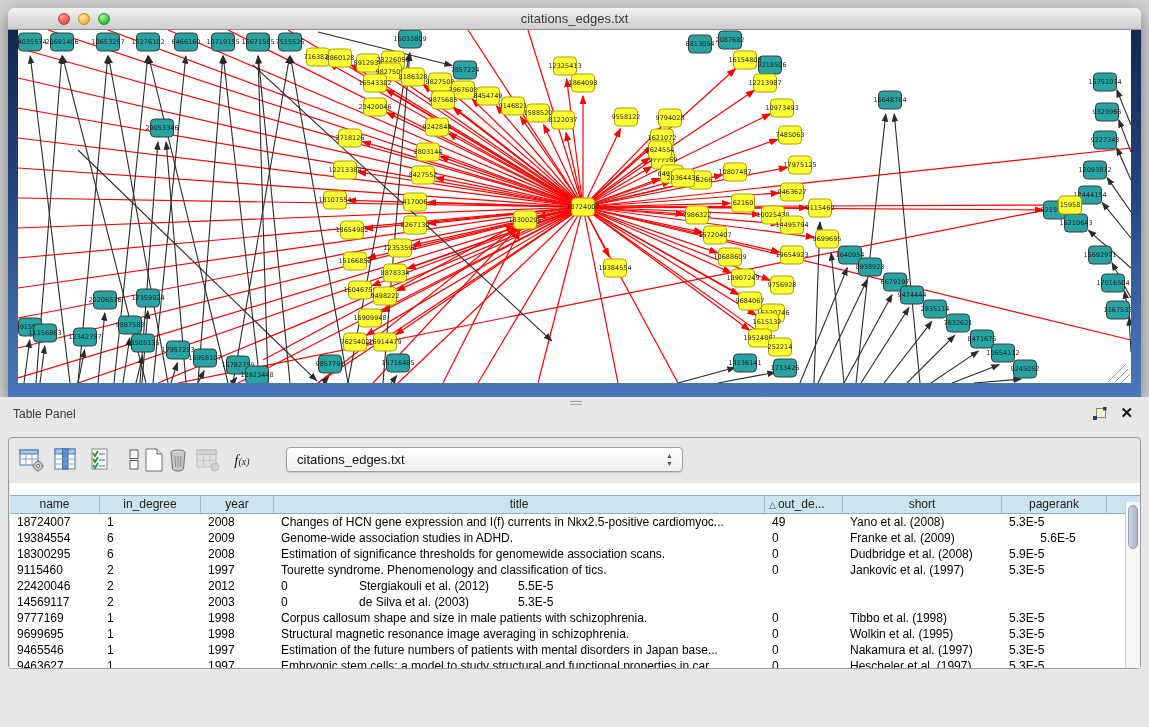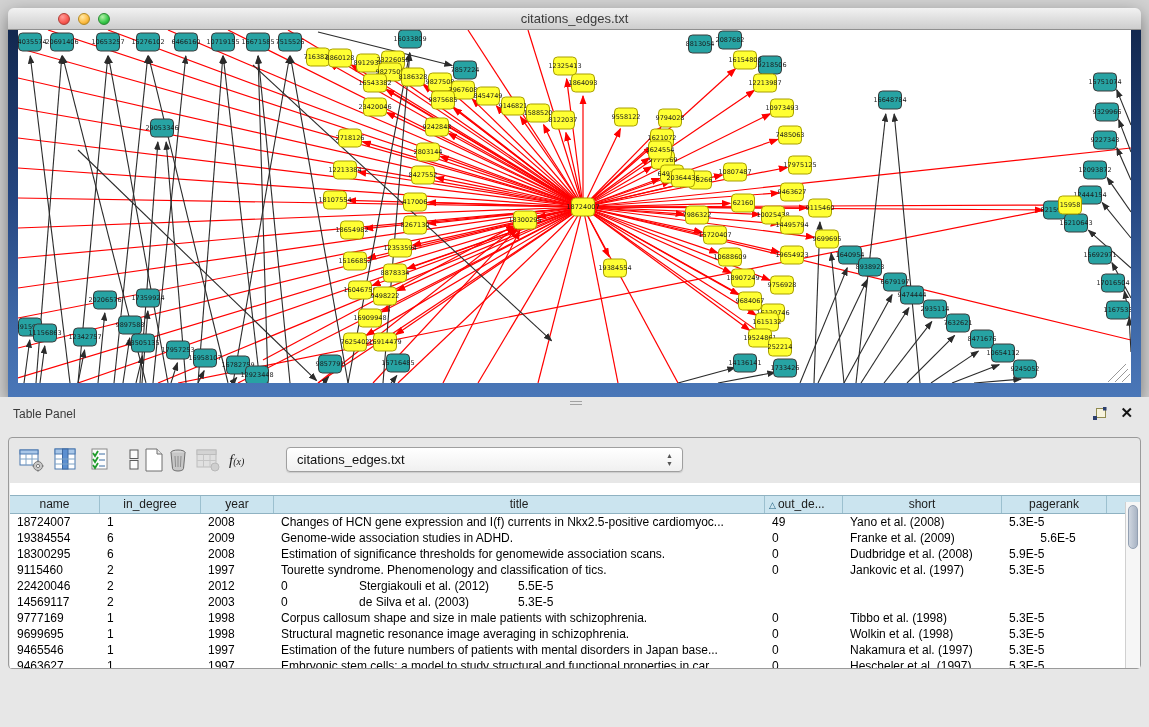--- a/index.html
+++ b/index.html
@@ -29,21 +29,21 @@
   .panel-grip { position:absolute; left:570px; top:2px; width:12px; height:6px; opacity:.55; }
   .panel-grip span { display:block; height:1px; background:#6b6b6b; margin-top:2px; }
   .panel-titlebar { position:absolute; left:0; top:6px; width:100%; height:24px; }
   .panel-title { position:absolute; left:13px; top:4px; font-size:12px; color:#3a3a3a; }
   .panel-float { position:absolute; right:42px; top:4px; width:15px; height:15px; cursor:pointer; }
   .panel-close { position:absolute; right:16px; top:1px; font-size:15px; font-weight:bold; color:#141414; cursor:pointer; }
 
   .panel-card { position:absolute; left:8px; top:40px; width:1133px; height:232px;
     border:1px solid #9a9a9a; border-radius:4px; background:#e7e7e7; }
   .toolbar { position:absolute; left:0; top:0; width:100%; height:44px; }
-  .tb-icon { position:absolute; top:9px; width:26px; height:26px; cursor:pointer; }
+  .tb-icon { position:absolute; top:9px; width:26px; height:26px; cursor:pointer;text-align:center; }
   .tb-icon.disabled { cursor:default; opacity:.55; }
   .fx { font-family:"Liberation Serif", serif; font-style:italic; font-size:15px; color:#1a1a1a; }
   .fx small { font-size:10px; }
   .combo { position:absolute; left:277px; top:9px; width:397px; height:25px;
     border:1px solid #9f9f9f; border-radius:4px; background:linear-gradient(#ffffff,#f0f0f0);
     box-shadow:0 1px 1px rgba(0,0,0,.12); cursor:pointer; }
   .combo .val { position:absolute; left:10px; top:4px; font-size:13px; color:#111; }
   .combo .steppers { position:absolute; right:9px; top:4px; font-size:7px; line-height:8px; color:#555; text-align:center; }
 
   .data-table { position:absolute; left:1px; top:45px; width:1130px; height:185px; background:#ffffff; overflow:hidden; }
@@ -663,21 +663,21 @@
             <div class="td" style="width: 78px;">0</div>
             <div class="td" style="width: 159px;">Tibbo et al. (1998)</div>
             <div class="td" style="width: 105px;">5.3E-5</div>
           </div>
           <div class="trow">
             <div class="td" style="width: 90px;">9699695</div>
             <div class="td" style="width: 101px;">1</div>
             <div class="td" style="width: 73px;">1998</div>
             <div class="td" style="width: 491px;">Structural magnetic resonance image averaging in schizophrenia.</div>
             <div class="td" style="width: 78px;">0</div>
-            <div class="td" style="width: 159px;">Wolkin et al. (1998)</div>
+            <div class="td" style="width: 159px;">Wolkin et al. (1995)</div>
             <div class="td" style="width: 105px;">5.3E-5</div>
           </div>
           <div class="trow">
             <div class="td" style="width: 90px;">9465546</div>
             <div class="td" style="width: 101px;">1</div>
             <div class="td" style="width: 73px;">1997</div>
             <div class="td" style="width: 491px;">Estimation of the future numbers of patients with mental disorders in Japan base...</div>
             <div class="td" style="width: 78px;">0</div>
             <div class="td" style="width: 159px;">Nakamura et al. (1997)</div>
             <div class="td" style="width: 105px;">5.3E-5</div>

